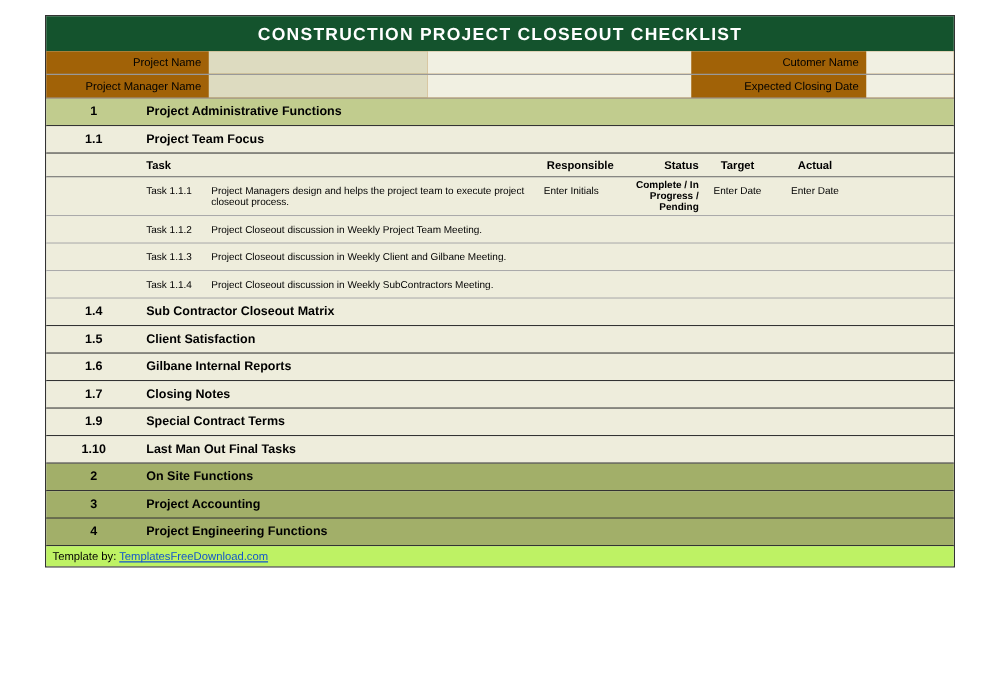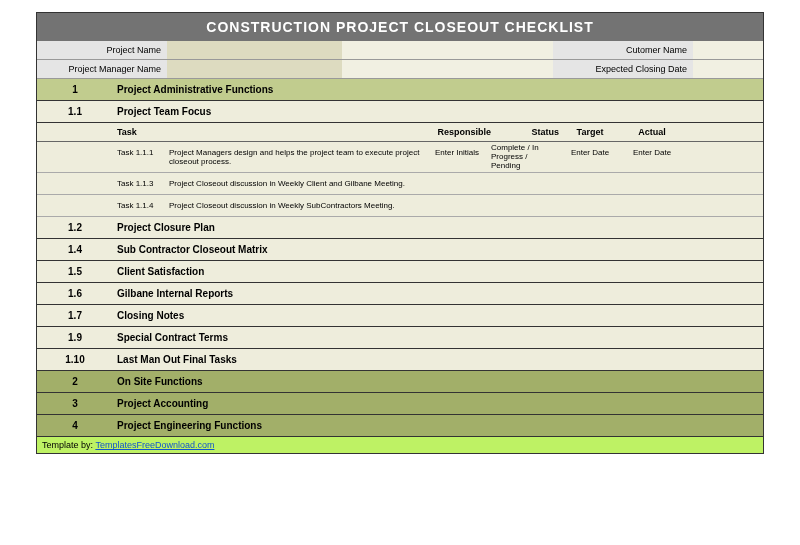--- a/index.html
+++ b/index.html
@@ -11,29 +11,29 @@
     overflow: hidden;
   }
   .sheet {
     position: absolute;
     left: 36px;
     top: 12px;
     width: 728px;
     border: 1px solid #333;
   }
   .title-bar {
-    background: #737373;
+    background: #14532d;
     color: #fff;
     font-weight: bold;
     text-align: center;
     font-size: 14px;
     letter-spacing: 1px;
     padding: 6px 15px;
   }
-  .info-row { display: flex; font-size: 9px; border-bottom: 1px solid #999; background: #e5e5e5; }
+  .info-row { display: flex; font-size: 9px; border-bottom: 1px solid #999; background: #a16207; }
   .info-label-left { width: 130px; text-align: right; padding: 4px 6px; }
   .info-val-left  { width: 175px; background: #dddbc0; }
   .info-spacer    { flex: 1; background: #f1f0e2; }
   .info-label-right { width: 140px; text-align: right; padding: 4px 6px; }
   .info-val-right { width: 70px; background: #f1f0e2; }
 
   .section-head { display: flex; background: #c1cc8e; border-bottom: 1px solid #333; font-size: 10px; font-weight: bold; }
   .section-head.olive { background: #a2af69; }
   .num-col { width: 76px; text-align: center; padding: 5px 0; }
   .title-col { flex: 1; padding: 5px 4px; }
@@ -47,21 +47,21 @@
   .col-head .resp-col { width: 68px; text-align: right; padding: 4px 0; }
   .col-head .stat-col { width: 68px; text-align: right; padding: 4px 0; }
   .col-head .targ-col { width: 62px; text-align: center; padding: 4px 0; }
   .col-head .act-col  { width: 62px; text-align: center; padding: 4px 0; }
 
   .task-row { display: flex; background: #eeeddc; border-bottom: 1px solid #aaa; font-size: 8px; }
   .task-row .num-col { width: 76px; }
   .task-row .id-col { width: 56px; padding: 6px 0 6px 4px; }
   .task-row .desc-col { width: 254px; padding: 6px 0; }
   .task-row .resp-col { width: 68px; text-align: center; padding: 6px 0; }
-  .task-row .stat-col { width: 68px; text-align: left; padding: 2px 0; line-height: 1.1; }
+  .task-row .stat-col { width: 68px; text-align: right; padding: 2px 0; line-height: 1.1; font-weight: bold; }
   .task-row .targ-col { width: 62px; text-align: center; padding: 6px 0; }
   .task-row .act-col  { width: 62px; text-align: center; padding: 6px 0; }
 
   .footer { font-size: 9px; padding: 3px 5px; background: #bef264; }
   .footer a { color: #1155cc; text-decoration: underline; }
 </style>
 </head>
 <body>
 
 <div class="sheet">
@@ -106,41 +106,46 @@
     <div class="num-col"></div>
     <div class="id-col">Task 1.1.1</div>
     <div class="desc-col">Project Managers design and helps the project team to execute project closeout process.</div>
     <div class="resp-col">Enter Initials</div>
     <div class="stat-col">Complete / In Progress / Pending</div>
     <div class="targ-col">Enter Date</div>
     <div class="act-col">Enter Date</div>
   </div>
   <div class="task-row">
     <div class="num-col"></div>
+    <div class="id-col">Task 1.1.2</div>
+    <div class="desc-col">Project Closeout discussion in Weekly Project Team Meeting.</div>
+    <div class="resp-col"></div>
+      <div class="stat-col"></div>
+      <div class="targ-col"></div>
+      <div class="act-col"></div>
+  </div>
+  <div class="task-row">
+    <div class="num-col"></div>
     <div class="id-col">Task 1.1.3</div>
     <div class="desc-col">Project Closeout discussion in Weekly Client and Gilbane Meeting.</div>
     <div class="resp-col"></div>
       <div class="stat-col"></div>
       <div class="targ-col"></div>
       <div class="act-col"></div>
   </div>
   <div class="task-row">
     <div class="num-col"></div>
     <div class="id-col">Task 1.1.4</div>
     <div class="desc-col">Project Closeout discussion in Weekly SubContractors Meeting.</div>
     <div class="resp-col"></div>
       <div class="stat-col"></div>
       <div class="targ-col"></div>
       <div class="act-col"></div>
   </div>
 
-  <div class="sub-head">
-      <div class="num-col">1.2</div>
-      <div class="title-col">Project Closure Plan</div>
-    </div>
   <div class="sub-head">
       <div class="num-col">1.4</div>
       <div class="title-col">Sub Contractor Closeout Matrix</div>
     </div>
   <div class="sub-head">
       <div class="num-col">1.5</div>
       <div class="title-col">Client Satisfaction</div>
     </div>
   <div class="sub-head">
       <div class="num-col">1.6</div>

